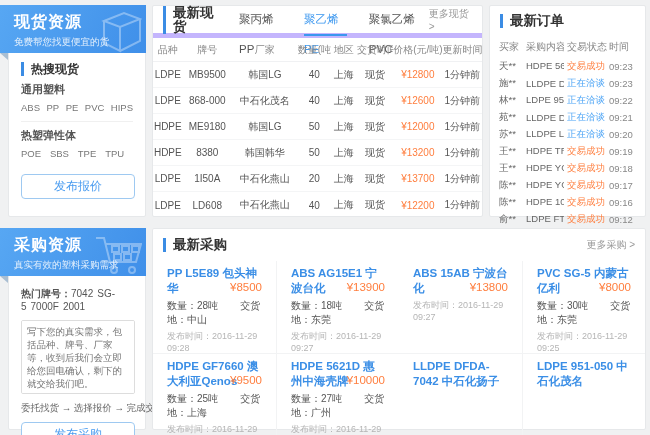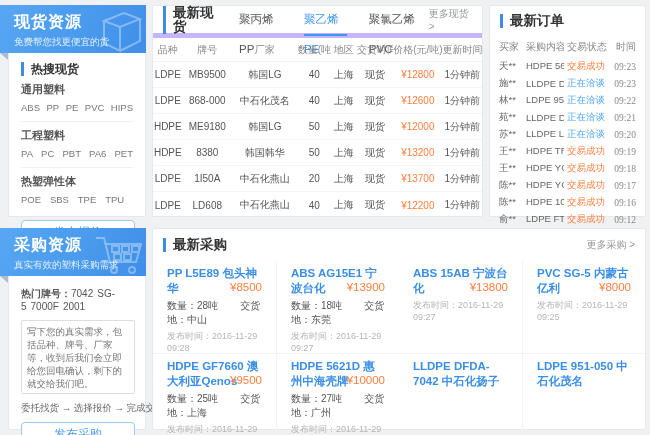--- a/index.html
+++ b/index.html
@@ -49,21 +49,21 @@
   .spot-row:not(.hdr) > span:nth-child(7){ color:#ff7e3e; }
 
   
   .order-row { display:flex; align-items:center; height:17px; font-size:9.5px; color:#666; padding:0 9px; cursor:pointer; }
   .order-row.hdr { color:#888; height:22px; font-size:10px; cursor:default; }
   .o-buyer { width:24px; }
   .o-content { flex:1; overflow:hidden; white-space:nowrap; margin:0 3px; }
   .o-status { width:42px; }
   .o-status[data-status="success"] { color:#ff7e3e; }
   .o-status[data-status="talking"] { color:#4aa3f5; }
-  .o-time { width:27px; text-align:right; color:#888;font-family:Liberation Serif, serif; }
+  .o-time { width:27px; color:#888; }
 
   
   .hotno-row { font-size:10px; color:#555; padding:10px 12px 0 12px; }
   .hotno-row b { font-weight:bold; }
   .hotno-row span { margin-right:4px; color:#555; cursor:pointer; }
   .req-box { display:block; width:114px; height:74px; margin:8px 12px 0 12px; border:1px solid #ddd; border-radius:2px;
              font-size:9.5px; color:#999; padding:5px; resize:none; font-family:"Liberation Sans",sans-serif; outline:none; }
   .steps { font-size:9.5px; color:#666; padding:8px 12px 0 12px; white-space:nowrap; }
 
   
@@ -101,30 +101,20 @@
           <div class="hot-group-label">通用塑料</div>
           <div class="hot-items">
             <span>ABS</span>
             <span>PP</span>
             <span>PE</span>
             <span>PVC</span>
             <span>HIPS</span>
           </div>
         </div>
 
-        <div class="hot-group">
-          <div class="hot-group-label">工程塑料</div>
-          <div class="hot-items">
-            <span>PA</span>
-            <span>PC</span>
-            <span>PBT</span>
-            <span>PA6</span>
-            <span>PET</span>
-          </div>
-        </div>
 
         <div class="hot-group">
           <div class="hot-group-label">热塑弹性体</div>
           <div class="hot-items">
             <span>POE</span>
             <span>SBS</span>
             <span>TPE</span>
             <span>TPU</span>
             <span></span>
           </div>
@@ -362,20 +352,23 @@
       </div>
 
       <div class="pcard">
         <div class="pc-title">ABS 15AB 宁波台化</div>
         <div class="pc-price">¥13800</div>
         <div class="pc-time"><span>发布时间：</span><span>2016-11-29 09:27</span></div>
       </div>
 
       <div class="pcard">
         <div class="pc-title">PVC SG-5 内蒙古亿利</div>
+        <div class="pc-meta">
+          <span>数量：</span><span>30吨</span><span class="gap"></span><span>交货地：</span><span>东莞</span>
+        </div>
         <div class="pc-price">¥8000</div>
         <div class="pc-time"><span>发布时间：</span><span>2016-11-29 09:25</span></div>
       </div>
 
       <div class="pcard">
         <div class="pc-title">HDPE GF7660 澳大利亚Qenos</div>
         <div class="pc-meta">
           <span>数量：</span><span>25吨</span><span class="gap"></span><span>交货地：</span><span>上海</span>
         </div>
         <div class="pc-price">¥9500</div>

